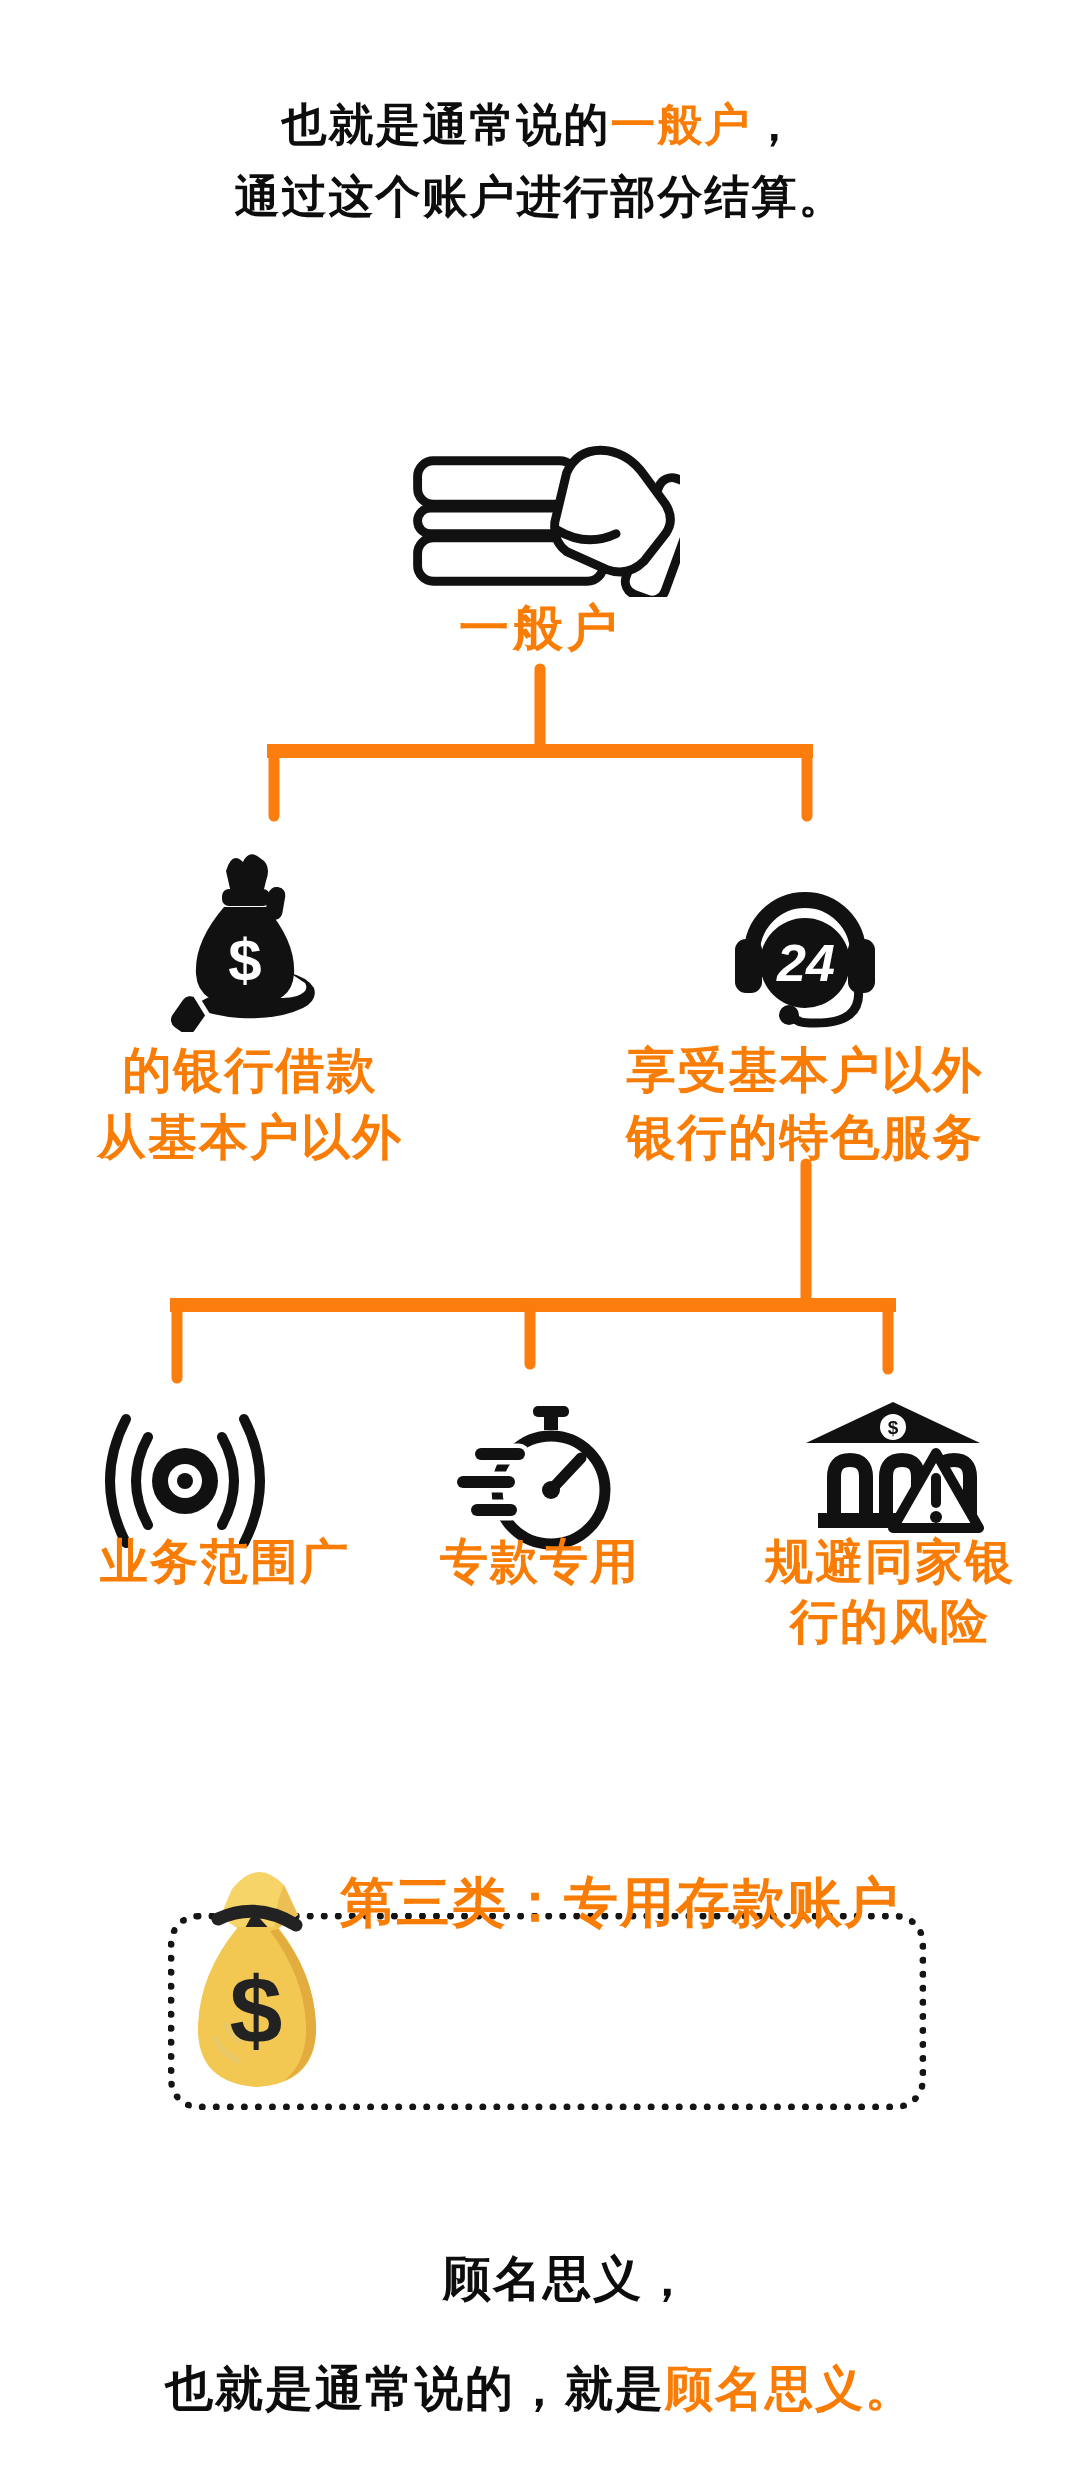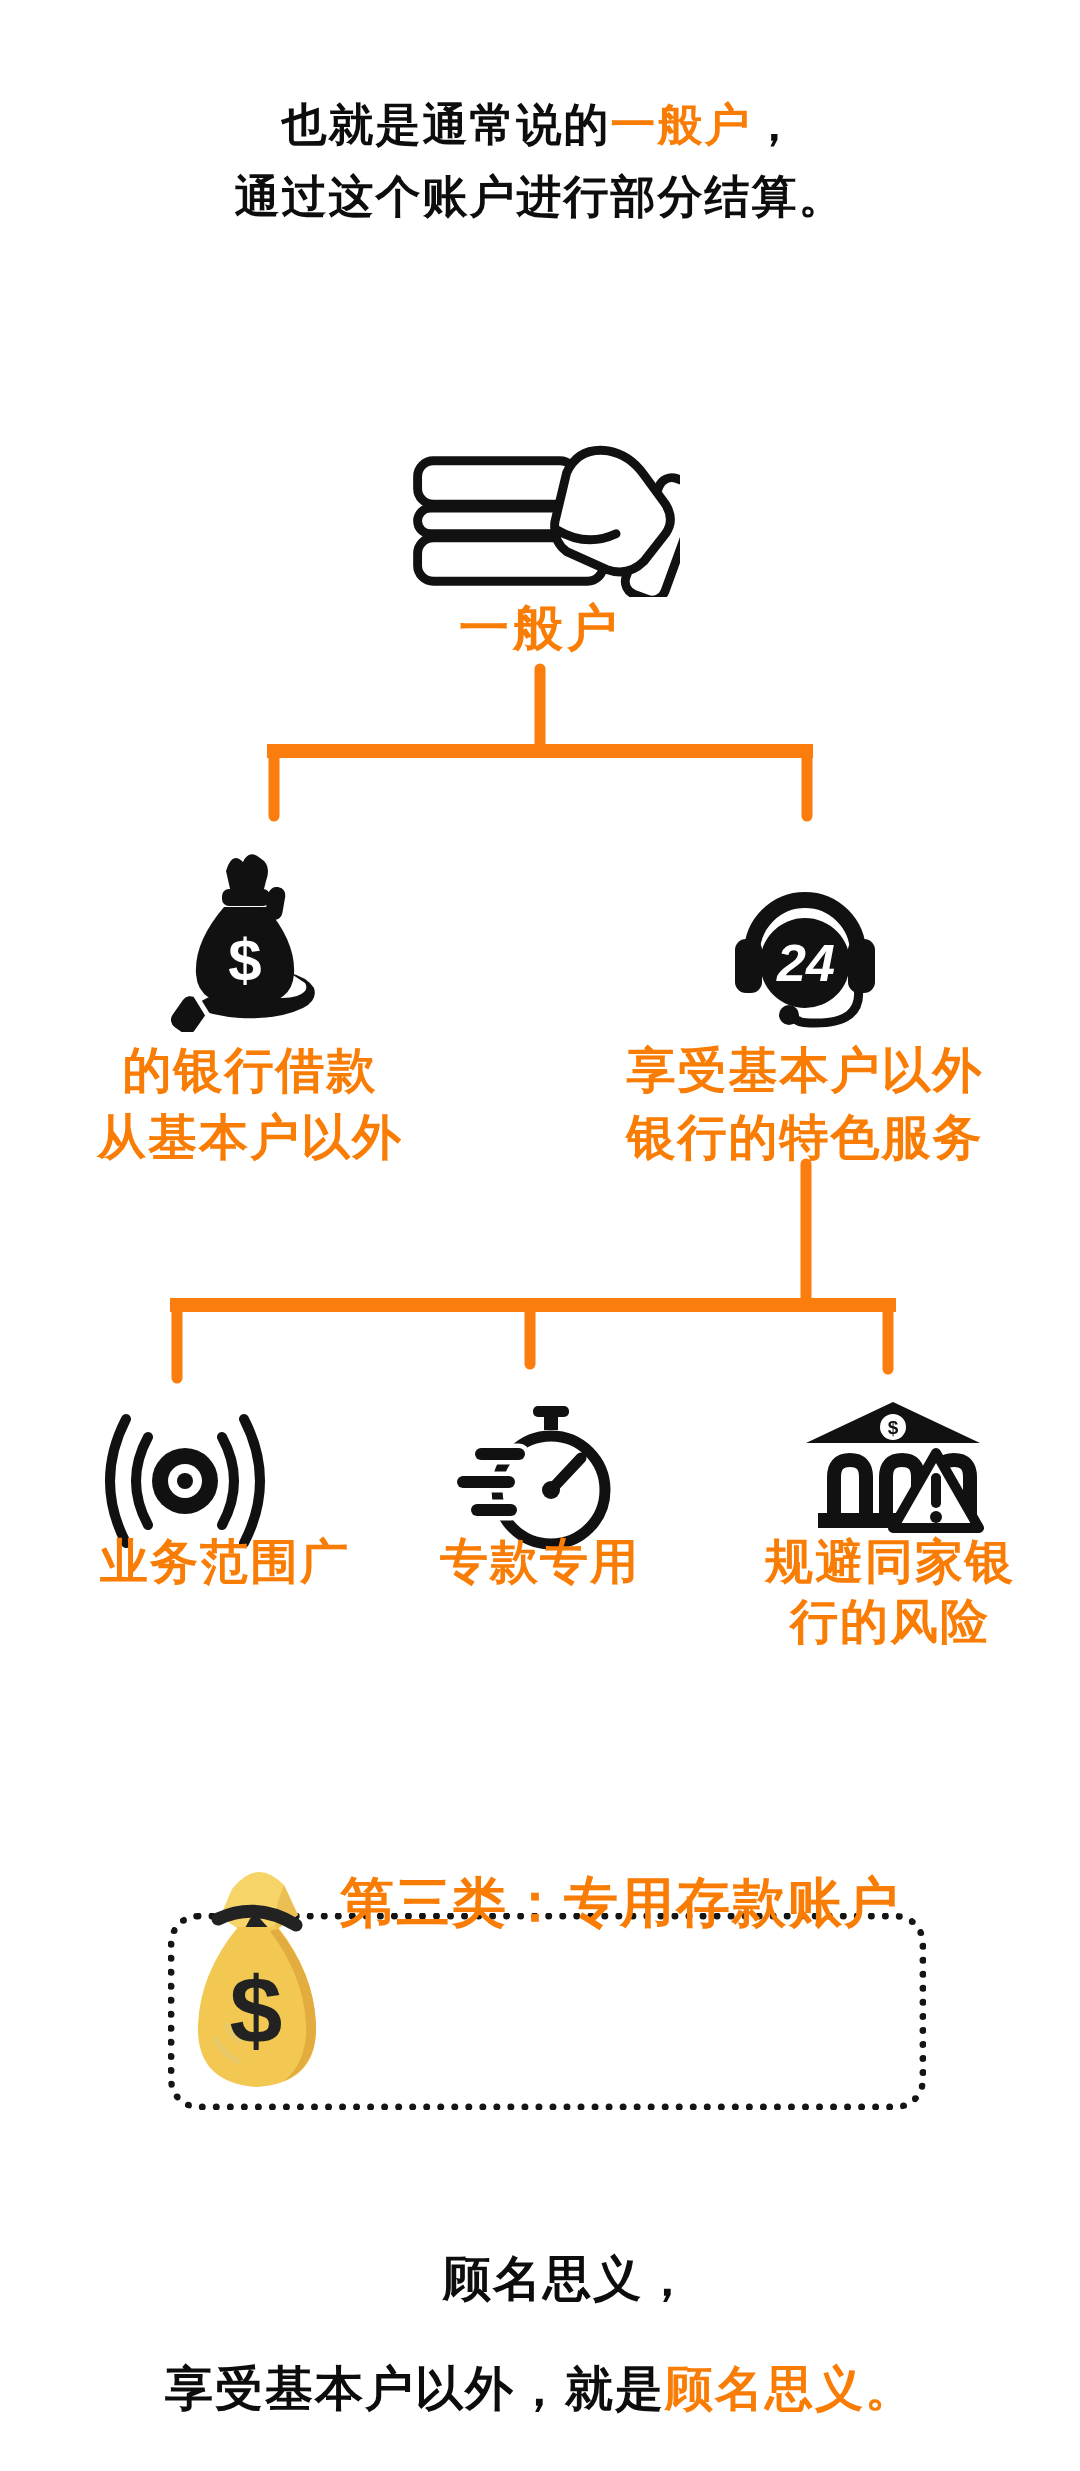--- a/index.html
+++ b/index.html
@@ -187,15 +187,15 @@
     <path d="M74 66 Q94 86 104 112" stroke="#222" stroke-width="9" stroke-linecap="round" fill="none"></path>
     <path d="M56 72 Q18 118 16 170 Q14 228 75 232 Q136 228 134 170 Q132 118 96 72 Z" fill="#F2C853"></path>
     <path d="M96 74 Q132 118 134 170 Q135 212 102 226 Q126 206 124 168 Q121 120 88 76 Z" fill="#E2AC3F"></path>
     <path d="M34 184 Q41 199 56 206" stroke="#E9C868" stroke-width="6" fill="none" stroke-linecap="round"></path>
     <path d="M44 170 Q48 180 58 186" stroke="#E9C868" stroke-width="5" fill="none" stroke-linecap="round"></path>
     <text x="74" y="188" font-size="95" font-weight="bold" fill="#222" text-anchor="middle" font-family="Liberation Sans, DejaVu Sans, sans-serif">$</text>
   </svg>
   <div class="ctext cat-title">第三类：专用存款账户</div>
 
   <div class="ctext outro1">顾名思义，</div>
-  <div class="ctext outro2"><span>享受基本户以外，就是</span><span class="accent">顾名思义。</span></div>
+  <div class="ctext outro2"><span>也就是通常说的，就是</span><span class="accent">顾名思义。</span></div>
 
 </div>
 
 </body></html>

